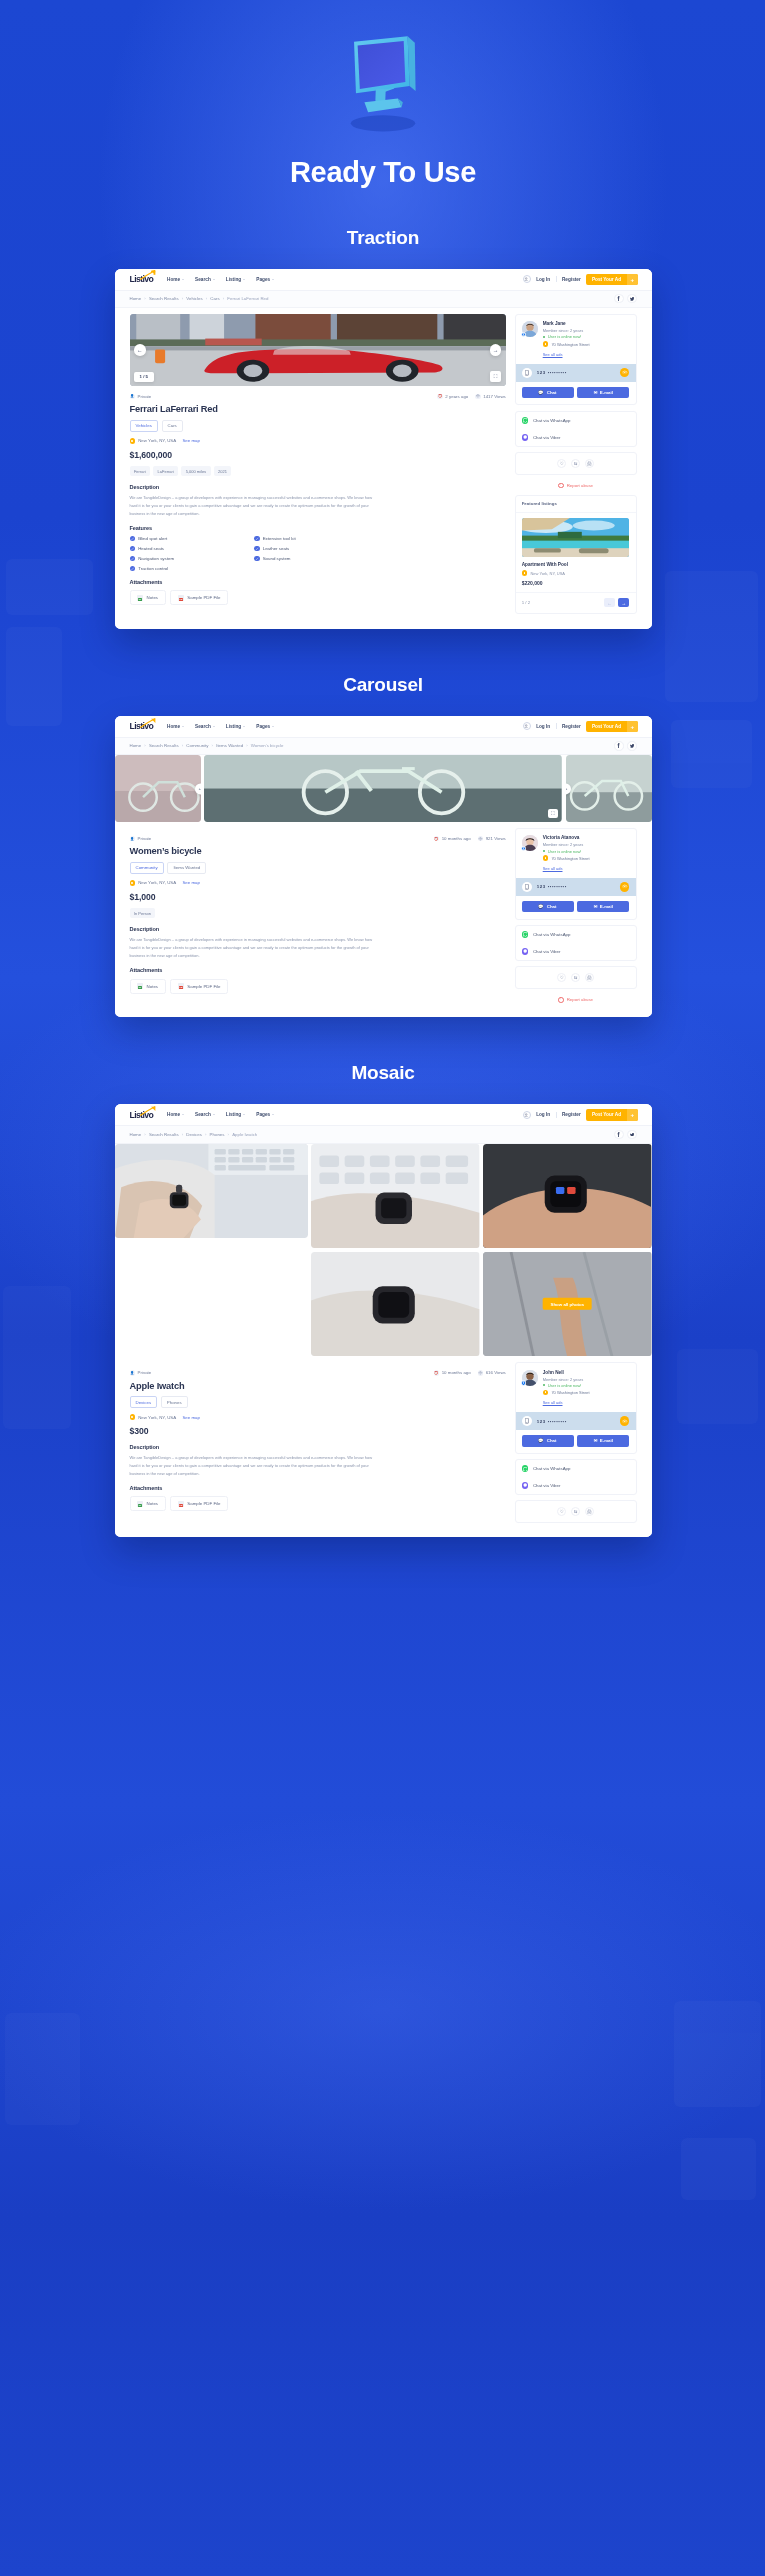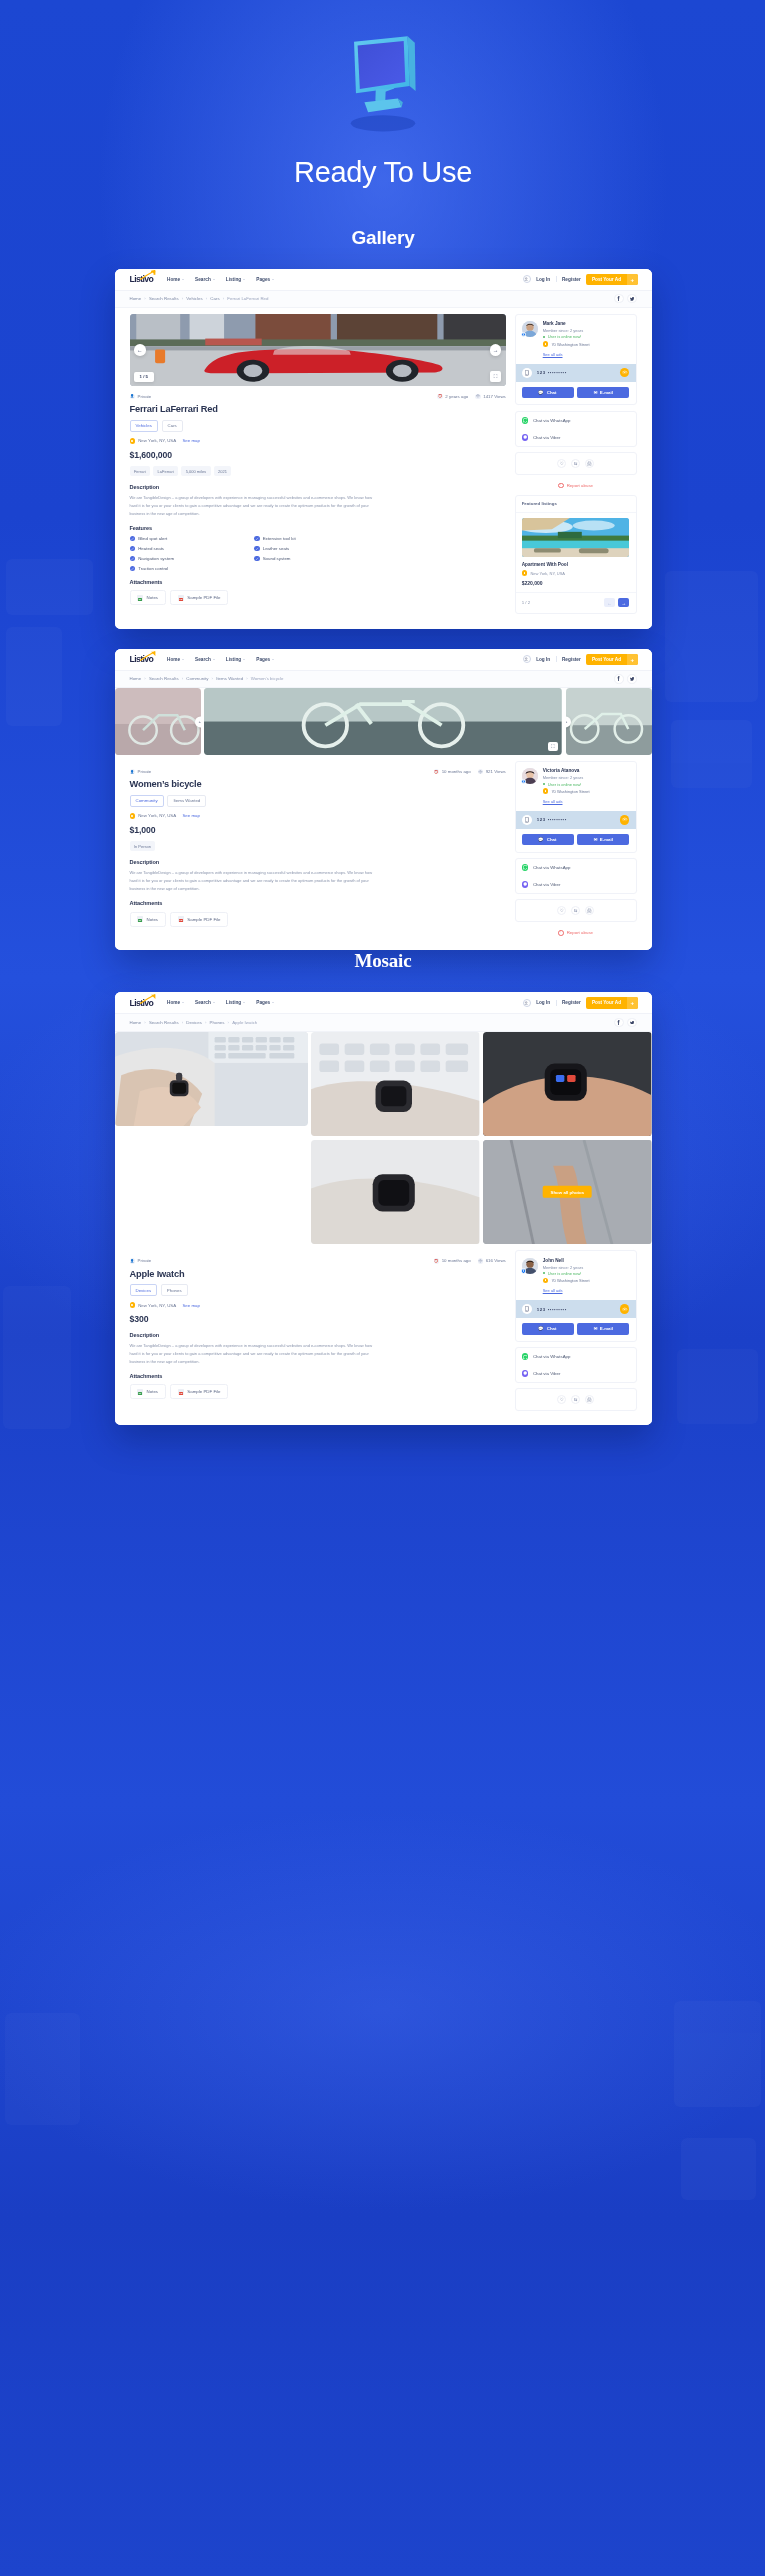--- a/index.html
+++ b/index.html
@@ -33,21 +33,21 @@
 
   
   .hero { padding-top:29px; text-align:center; }
   .monitor { width:124px; height:118px; margin:0 auto; position:relative; }
   .monitor svg { display:block; }
   .hero-title {
     margin-top:8.7px;
     color:#fff;
     font-size:29px;
     line-height:1.17;
-    font-weight:normal;
+    font-weight:bold;
     letter-spacing:-0.3px;
   }
 
   .section-title {
     text-align:center;
     color:#fff;
     font-size:19px;
     font-weight:bold;
     letter-spacing:-0.2px;
   }
@@ -334,21 +334,21 @@
         <rect x="88" y="96" width="16" height="22" rx="3" fill="#52bde9" transform="rotate(2 96 107)"></rect>
         <path d="M70 118 L124 112 L130 126 L76 134 Z" fill="#5cc4ec"></path>
         <path d="M124 112 L132 118 L130 126 Z" fill="#44aedd"></path>
       </svg>
     </div>
     <div class="hero-title">
       <div>Ready To Use</div>
     </div>
   </div>
 
-  <div style="margin-top:37px;" class="section-title">Gallery</div>
+  <div style="margin-top:37px;" class="section-title">Traction</div>
 
   <div style="margin-top:20px;">
   <div class="card">
 
     <div class="nav">
       <div class="logo">
         <span>Listivo</span>
         <svg class="swoosh" viewBox="0 0 26 16">
           <path d="M1 15 C8 10 16 5 24 1 L19 2 M24 1 L23 7" stroke="#ffb300" stroke-width="2" fill="none" stroke-linecap="round"></path>
           <path d="M18 1 L25 1 L25 8 Z" fill="#ffb300"></path>
@@ -648,20 +648,21 @@
               <span class="pg off">←</span>
               <span class="pg on">→</span>
             </span>
           </div>
         </div>
       </div>
     </div>
   </div>
   </div>
 
+  <div style="margin-top:45px;" class="section-title">Carousel</div>
 
   <div style="margin-top:20px;">
   <div class="card">
     <div class="nav">
       <div class="logo">
         <span>Listivo</span>
         <svg class="swoosh" viewBox="0 0 26 16">
           <path d="M1 15 C8 10 16 5 24 1" stroke="#ffb300" stroke-width="2" fill="none" stroke-linecap="round"></path>
           <path d="M18 1 L25 1 L25 8 Z" fill="#ffb300"></path>
         </svg>
@@ -890,21 +891,21 @@
         </div>
         <div class="report">
           <span class="ric">!</span>
               <span>Report abuse</span>
         </div>
       </div>
     </div>
   </div>
   </div>
 
-  <div style="font-family:Liberation Serif, serif;" class="section-title">Mosaic</div>
+  <div style="margin-top:45px;" class="section-title">Mosaic</div>
 
   <div style="margin-top:20px;">
   <div class="card">
     <div class="nav">
       <div class="logo">
         <span>Listivo</span>
         <svg class="swoosh" viewBox="0 0 26 16">
           <path d="M1 15 C8 10 16 5 24 1" stroke="#ffb300" stroke-width="2" fill="none" stroke-linecap="round"></path>
           <path d="M18 1 L25 1 L25 8 Z" fill="#ffb300"></path>
         </svg>

